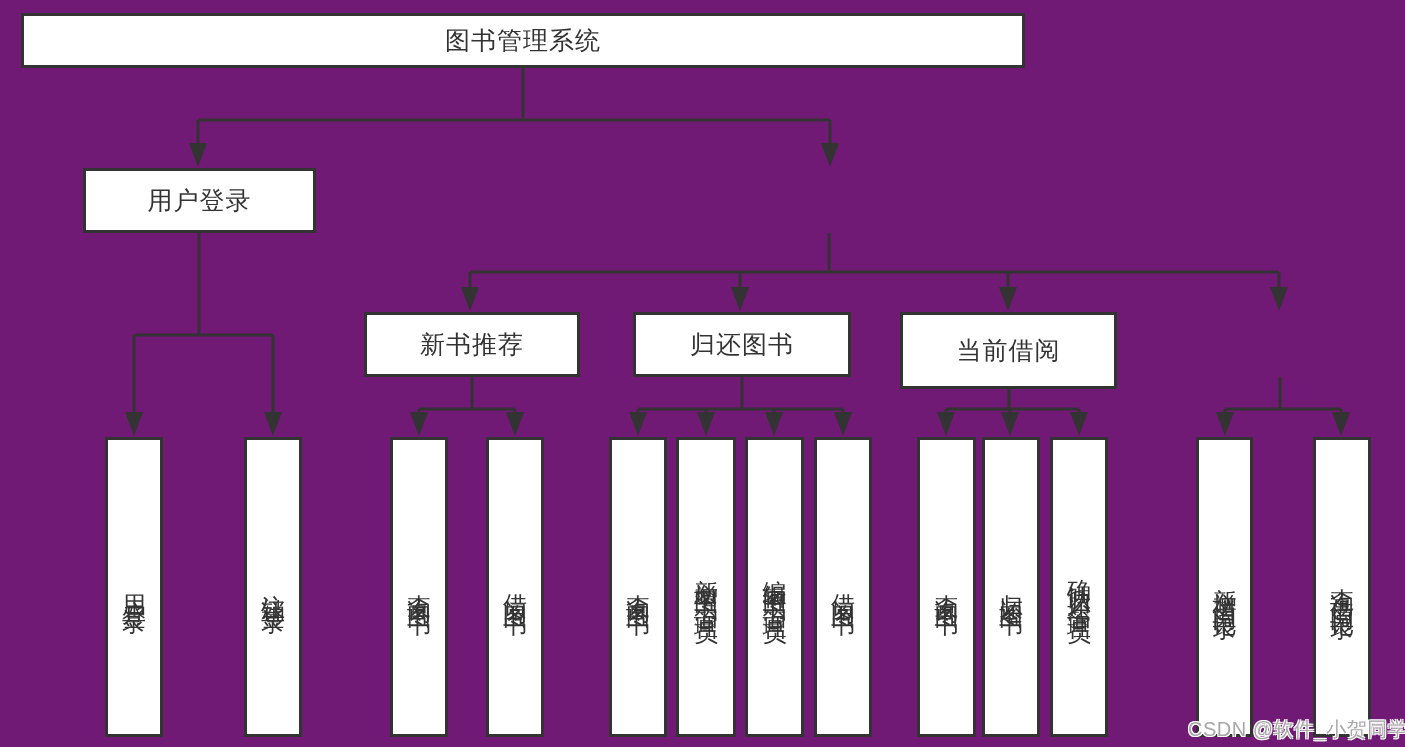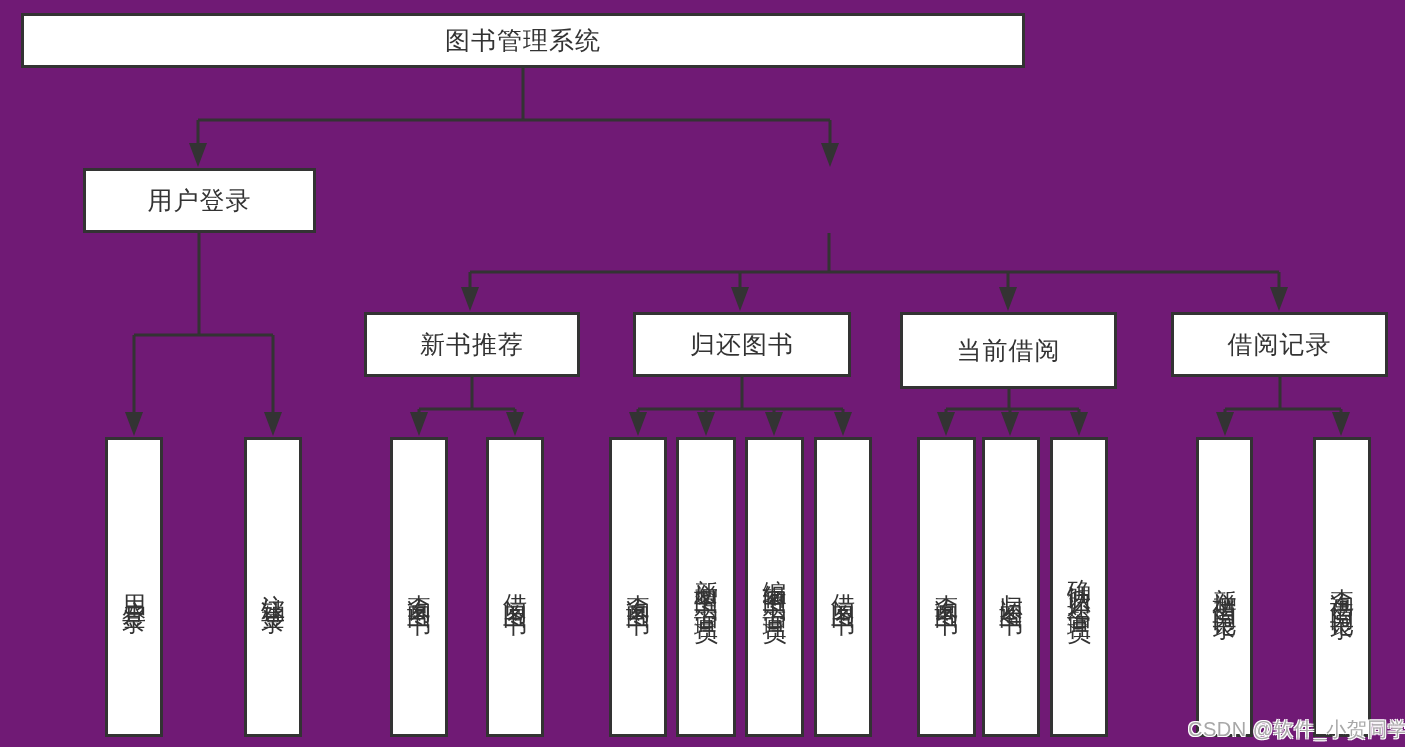--- a/index.html
+++ b/index.html
@@ -127,21 +127,20 @@
     </g>
   </svg>
 
   <div id="box-root" class="hbox">图书管理系统</div>
 
   <div id="box-login" class="hbox">用户登录</div>
 
   <div id="box-group-0" class="hbox">新书推荐</div>
   <div id="box-group-1" class="hbox">归还图书</div>
   <div id="box-group-2" class="hbox">当前借阅</div>
-  <div id="box-group-3" class="hbox">借阅记录</div>
 
   <div id="leaf-a1" class="vbox">
     <span class="vtext">用户登录</span>
   </div>
   <div id="leaf-a2" class="vbox">
     <span class="vtext">注销登录</span>
   </div>
 
   <div id="leaf-b1" class="vbox">
     <span class="vtext">查询图书</span>

